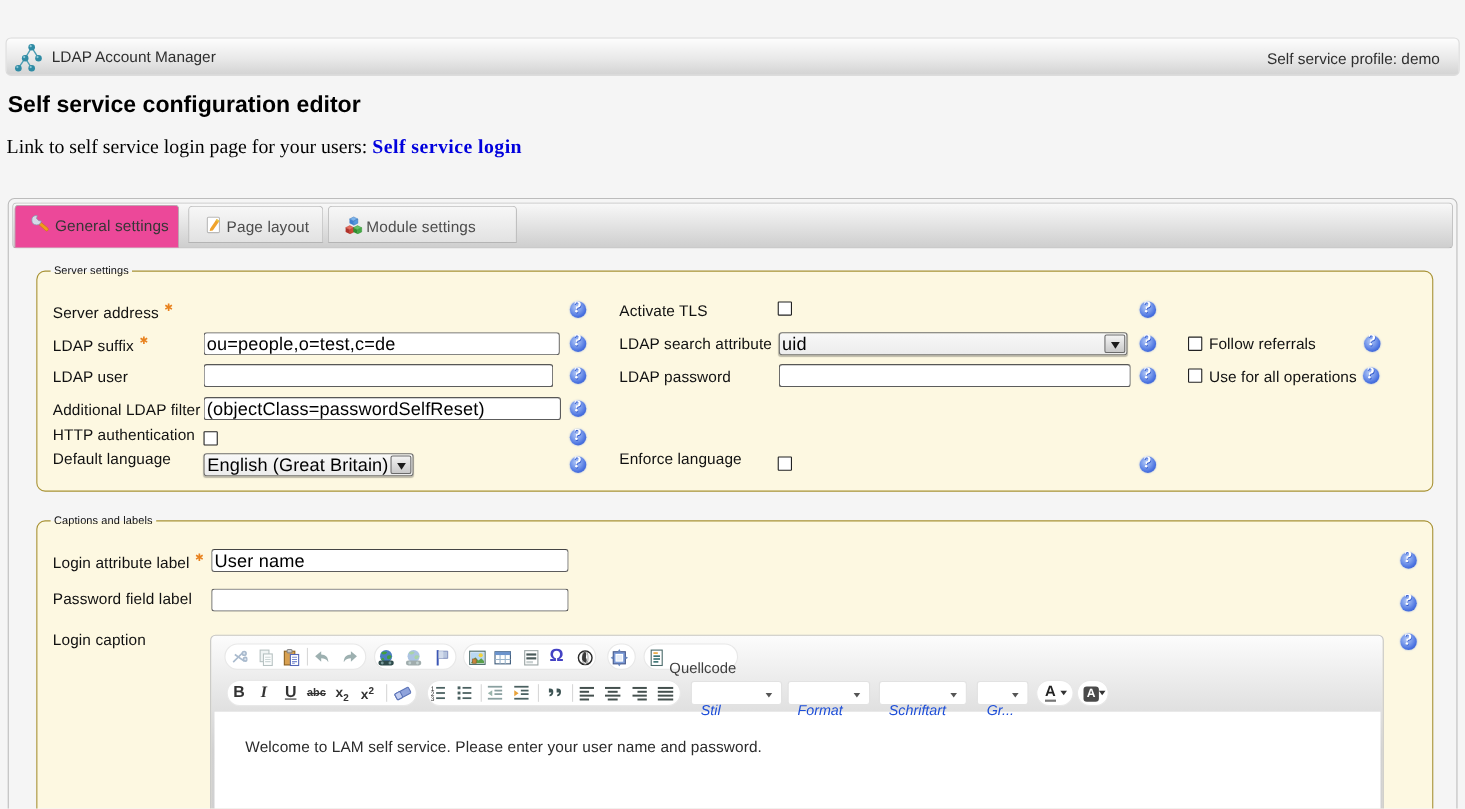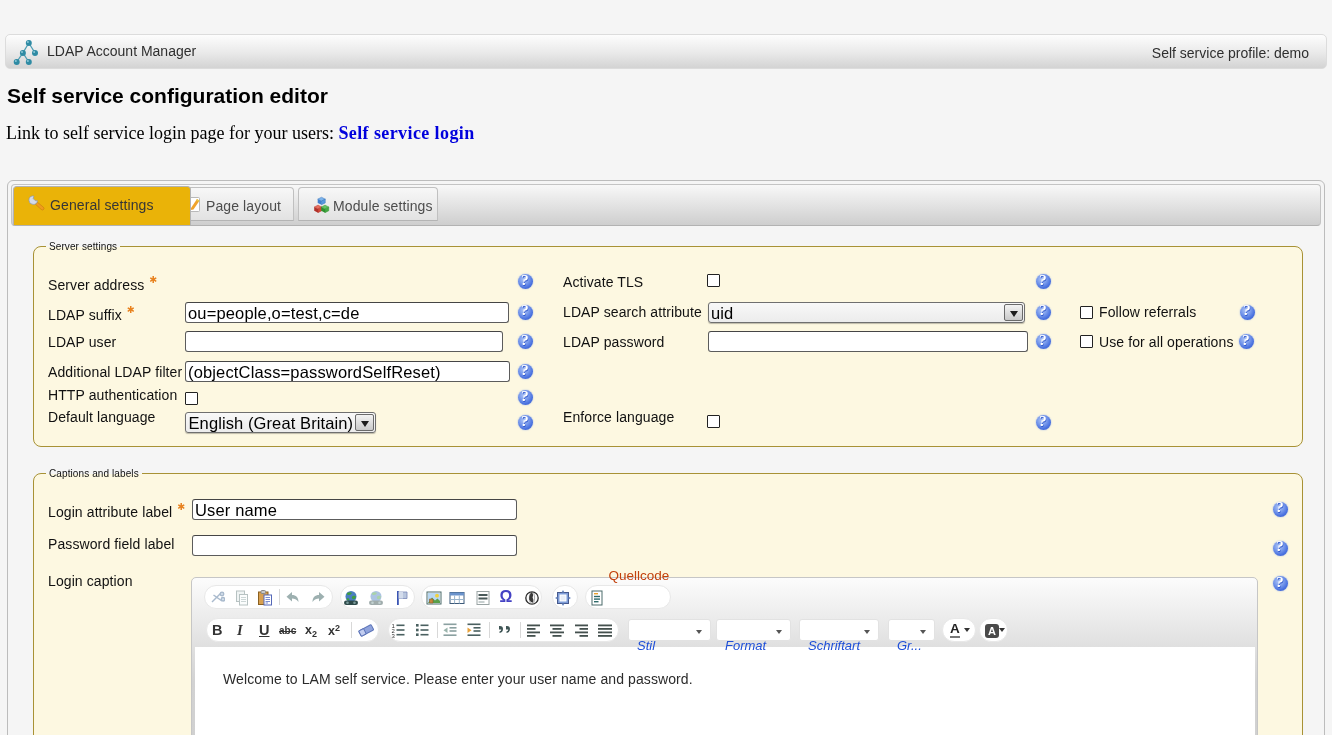--- a/index.html
+++ b/index.html
@@ -20,25 +20,25 @@
 #para a { color:#0000dd; font-weight:bold; text-decoration:none; letter-spacing:0.4px; }
 
 
 #widget { left:7px; top:152px; width:1318px; height:600px; border:1px solid #bcbcbc;
   border-radius:6px 6px 0 0; background:#f5f5f5; }
 #strip { left:11px; top:156px; width:1310px; height:42px; border:1px solid #c4c4c4; border-bottom-color:#b2b2b2; border-radius:4px;
   background:linear-gradient(#f8f8f8,#cecece); }
 .tab { position:absolute; top:159px; height:34px; border:1px solid #c0c0c0; border-bottom:1px solid #b4b4b4;
   border-radius:4px 4px 0 0; background:linear-gradient(#f7f7f7,#e2e2e2); }
 .tab .txt { position:absolute; top:10px; font-size:14px; color:#4d4d4d; letter-spacing:0.1px; }
-#tab1 { left:13px; top:158px; width:178px; height:39px; background:#eab308; border-color:#b3b3b3; border-bottom:none; }
+#tab1 { left:13px; top:158px; width:150px; height:39px; background:#ec4899; border-color:#b3b3b3; border-bottom:none; }
 #tab1 .txt { color:#363636; left:36px; }
 #tab2 { left:171px; width:123px; }
 #tab2 .txt { left:34px; }
-#tab3 { left:298px; width:140px; }
+#tab3 { left:298px; width:172px; }
 #tab3 .txt { left:34px; }
 .tabicon { position:absolute; left:14px; top:8px; width:17px; height:17px; }
 
 
 .fs { position:absolute; left:33px; width:1270px; border:1px solid #a89235; border-radius:8px; background:#fdf8e1; }
 #fs1 { top:218px; height:201px; }
 #fs2 { top:445px; height:327px; }
 .legend { position:absolute; top:-6px; left:12px; background:linear-gradient(#f5f5f5 0, #f5f5f5 6px, #fdf8e1 6px); padding:0 3px; font-size:10px; color:#111; letter-spacing:0.1px; }
 
 .lbl { position:absolute; font-size:14px; color:#111; letter-spacing:0.1px; white-space:nowrap; }
@@ -332,21 +332,21 @@
 
     <svg class="ti" style="left:589.4px" viewBox="0 0 16 16">
         <g>
           <rect x="3" y="1" width="10" height="14" fill="#fff" stroke="#4a6a6a"></rect>
           <rect x="5" y="3" width="4" height="1.4" fill="#e8a02c"></rect>
           <rect x="5" y="5.8" width="6" height="1.4" fill="#2e6a6a"></rect>
           <rect x="5" y="8.4" width="6" height="1.4" fill="#2e6a6a"></rect>
           <rect x="5" y="11" width="4.5" height="1.4" fill="#2e6a6a"></rect>
         </g>
       </svg>
-    <div class="tt" style="left:608.5px;top:540px;font-size:13.5px;color:#c2410c">Quellcode</div>
+    <div class="tt" style="left:608.5px;top:572px;font-size:13.5px;color:#404040">Quellcode</div>
   </div>
 
   <div class="r2">
     <div class="tt" style="left:212px;top:594px;font-size:14.5px;font-weight:bold">B</div>
     <div class="tt" style="left:237px;top:594px;font-size:14.5px;font-weight:bold;font-style:italic;font-family:'Liberation Serif',serif">I</div>
     <div class="tt" style="left:259px;top:594px;font-size:14.5px;font-weight:bold;text-decoration:underline">U</div>
     <div class="tt" style="left:279px;top:597px;font-size:10px;font-weight:bold;text-decoration:line-through">abc</div>
     <div class="tt" style="left:305px;top:595px;font-size:12.5px;font-weight:bold">x<span style="font-size:9px;vertical-align:-3px">2</span></div>
     <div class="tt" style="left:328px;top:595px;font-size:12.5px;font-weight:bold">x<span style="font-size:9px;vertical-align:4px">2</span></div>
     <div class="tsep" style="left:350.5px;top:594px"></div>

